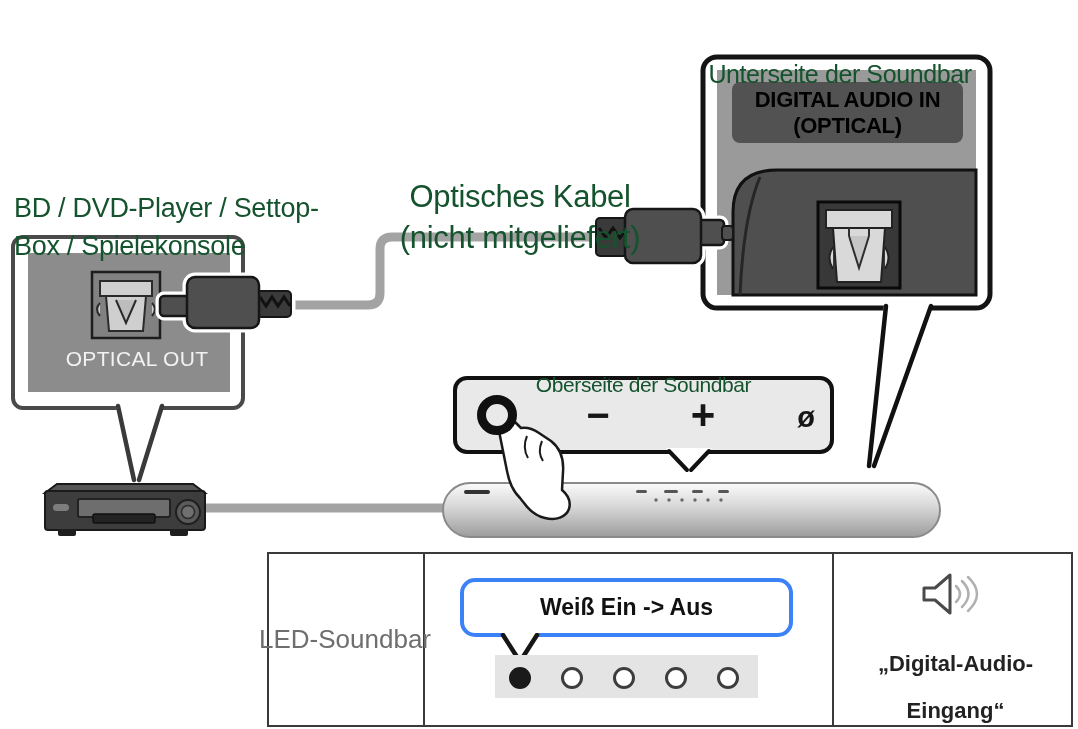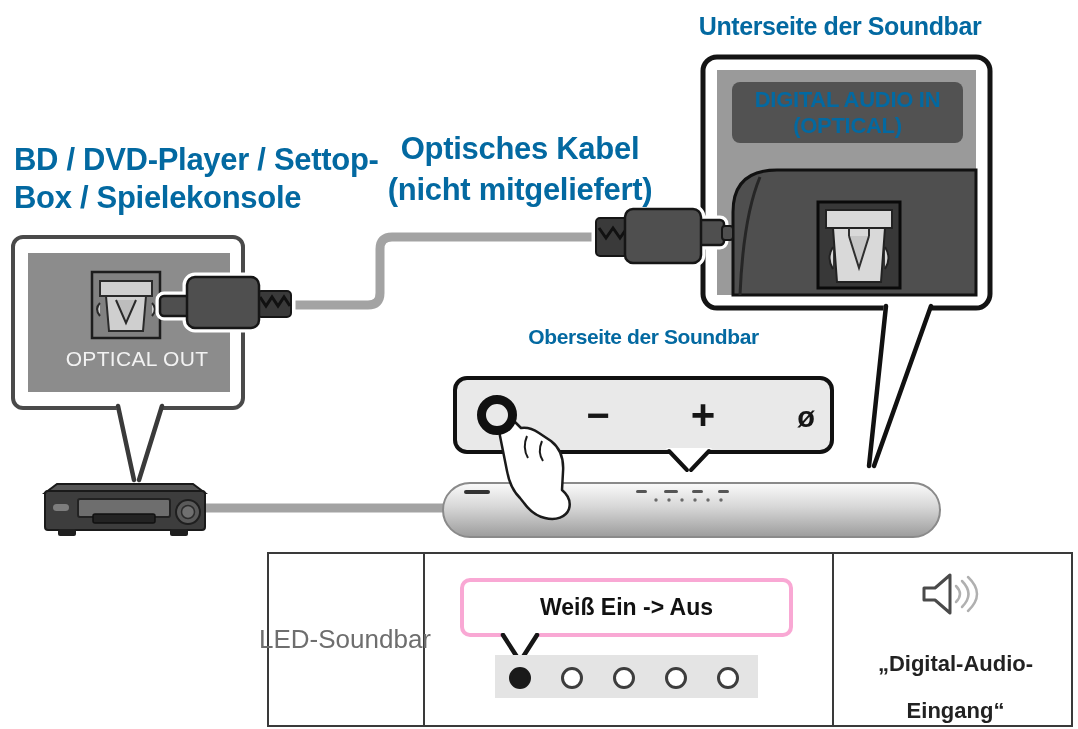--- a/index.html
+++ b/index.html
@@ -1,43 +1,43 @@
 <!DOCTYPE html>
 <html><head>
 <meta charset="utf-8">
 <style>
   html,body{margin:0;padding:0;background:#fff;}
   body{font-family:"Liberation Sans",sans-serif;color:#1a1a1a;}
   .canvas{position:relative;width:1078px;height:729px;background:#fff;overflow:hidden;}
   .abs{position:absolute;}
   svg{display:block;}
-  .hdg{font-weight:bold;color:#0369a1;}
+  .hdg{font-weight:normal;color:#14532d;margin-top:48px;}
   .center{text-align:center;}
   
   .t-unterseite{left:690px;top:12px;width:300px;font-size:25px;letter-spacing:-0.4px;}
-  .t-source{left:14px;top:141px;width:470px;font-size:31px;line-height:38px;letter-spacing:-0.3px;}
+  .t-source{left:14px;top:141px;width:470px;font-size:27px;line-height:38px;letter-spacing:-0.3px;}
   .t-cable{left:370px;top:128px;width:300px;font-size:31px;line-height:41px;letter-spacing:-0.3px;}
   .t-oberseite{left:455px;top:325px;width:377px;font-size:21px;letter-spacing:-0.4px;}
-  .t-digital{left:732px;top:82px;width:231px;height:61px;color:#0369a1;font-weight:bold;
+  .t-digital{left:732px;top:82px;width:231px;height:61px;color:#000000;font-weight:bold;
              font-size:22px;line-height:26px;display:flex;flex-direction:column;
              align-items:center;justify-content:center;letter-spacing:-0.3px;}
   .t-opticalout{left:28px;top:347px;width:202px;color:#f2f2f2;font-size:21px;font-weight:500;letter-spacing:0.3px;padding-left:8px;}
   
   .ring{left:477px;top:395px;width:40px;height:40px;border:9px solid #101010;border-radius:50%;box-sizing:border-box;background:#e9e9e9;}
   .sym{display:flex;align-items:center;justify-content:center;font-weight:bold;color:#161616;}
   .sym-minus{left:573px;top:396px;width:50px;height:38px;font-size:40px;}
   .sym-plus{left:678px;top:393px;width:50px;height:44px;font-size:42px;}
   .sym-mute{left:786px;top:399px;width:40px;height:36px;font-size:29px;}
   
   .tblframe{left:267px;top:552px;width:806px;height:175px;border:2px solid #3a3a3a;box-sizing:border-box;background:#fff;}
   .vline{top:552px;width:2px;height:175px;background:#3a3a3a;}
   .led-label{left:267px;top:552px;width:156px;height:175px;display:flex;
              align-items:center;justify-content:center;color:#6e6e6e;font-size:26px;line-height:45px;}
-  .bubble{left:460px;top:578px;width:333px;height:59px;box-sizing:border-box;border:4px solid #f9a8d4;
-          border-radius:10px;background:#fff;display:flex;align-items:center;justify-content:center;
+  .bubble{left:460px;top:578px;width:333px;height:59px;box-sizing:border-box;border:4px solid #3b82f6;
+          border-radius:15px;background:#fff;display:flex;align-items:center;justify-content:center;
           font-weight:bold;font-size:23px;color:#111;}
   .strip{left:495px;top:655px;width:263px;height:43px;background:#e4e4e4;}
   .led{width:22px;height:22px;border-radius:50%;box-sizing:border-box;top:667px;}
   .led-off{background:#fff;border:3px solid #3d3d3d;}
   .led-on{background:#1a1a1a;border:3px solid #1a1a1a;}
   .t-source-name{left:836px;top:640px;width:239px;font-size:22px;line-height:47px;font-weight:bold;color:#222;}
 </style>
 </head>
 <body>
 

